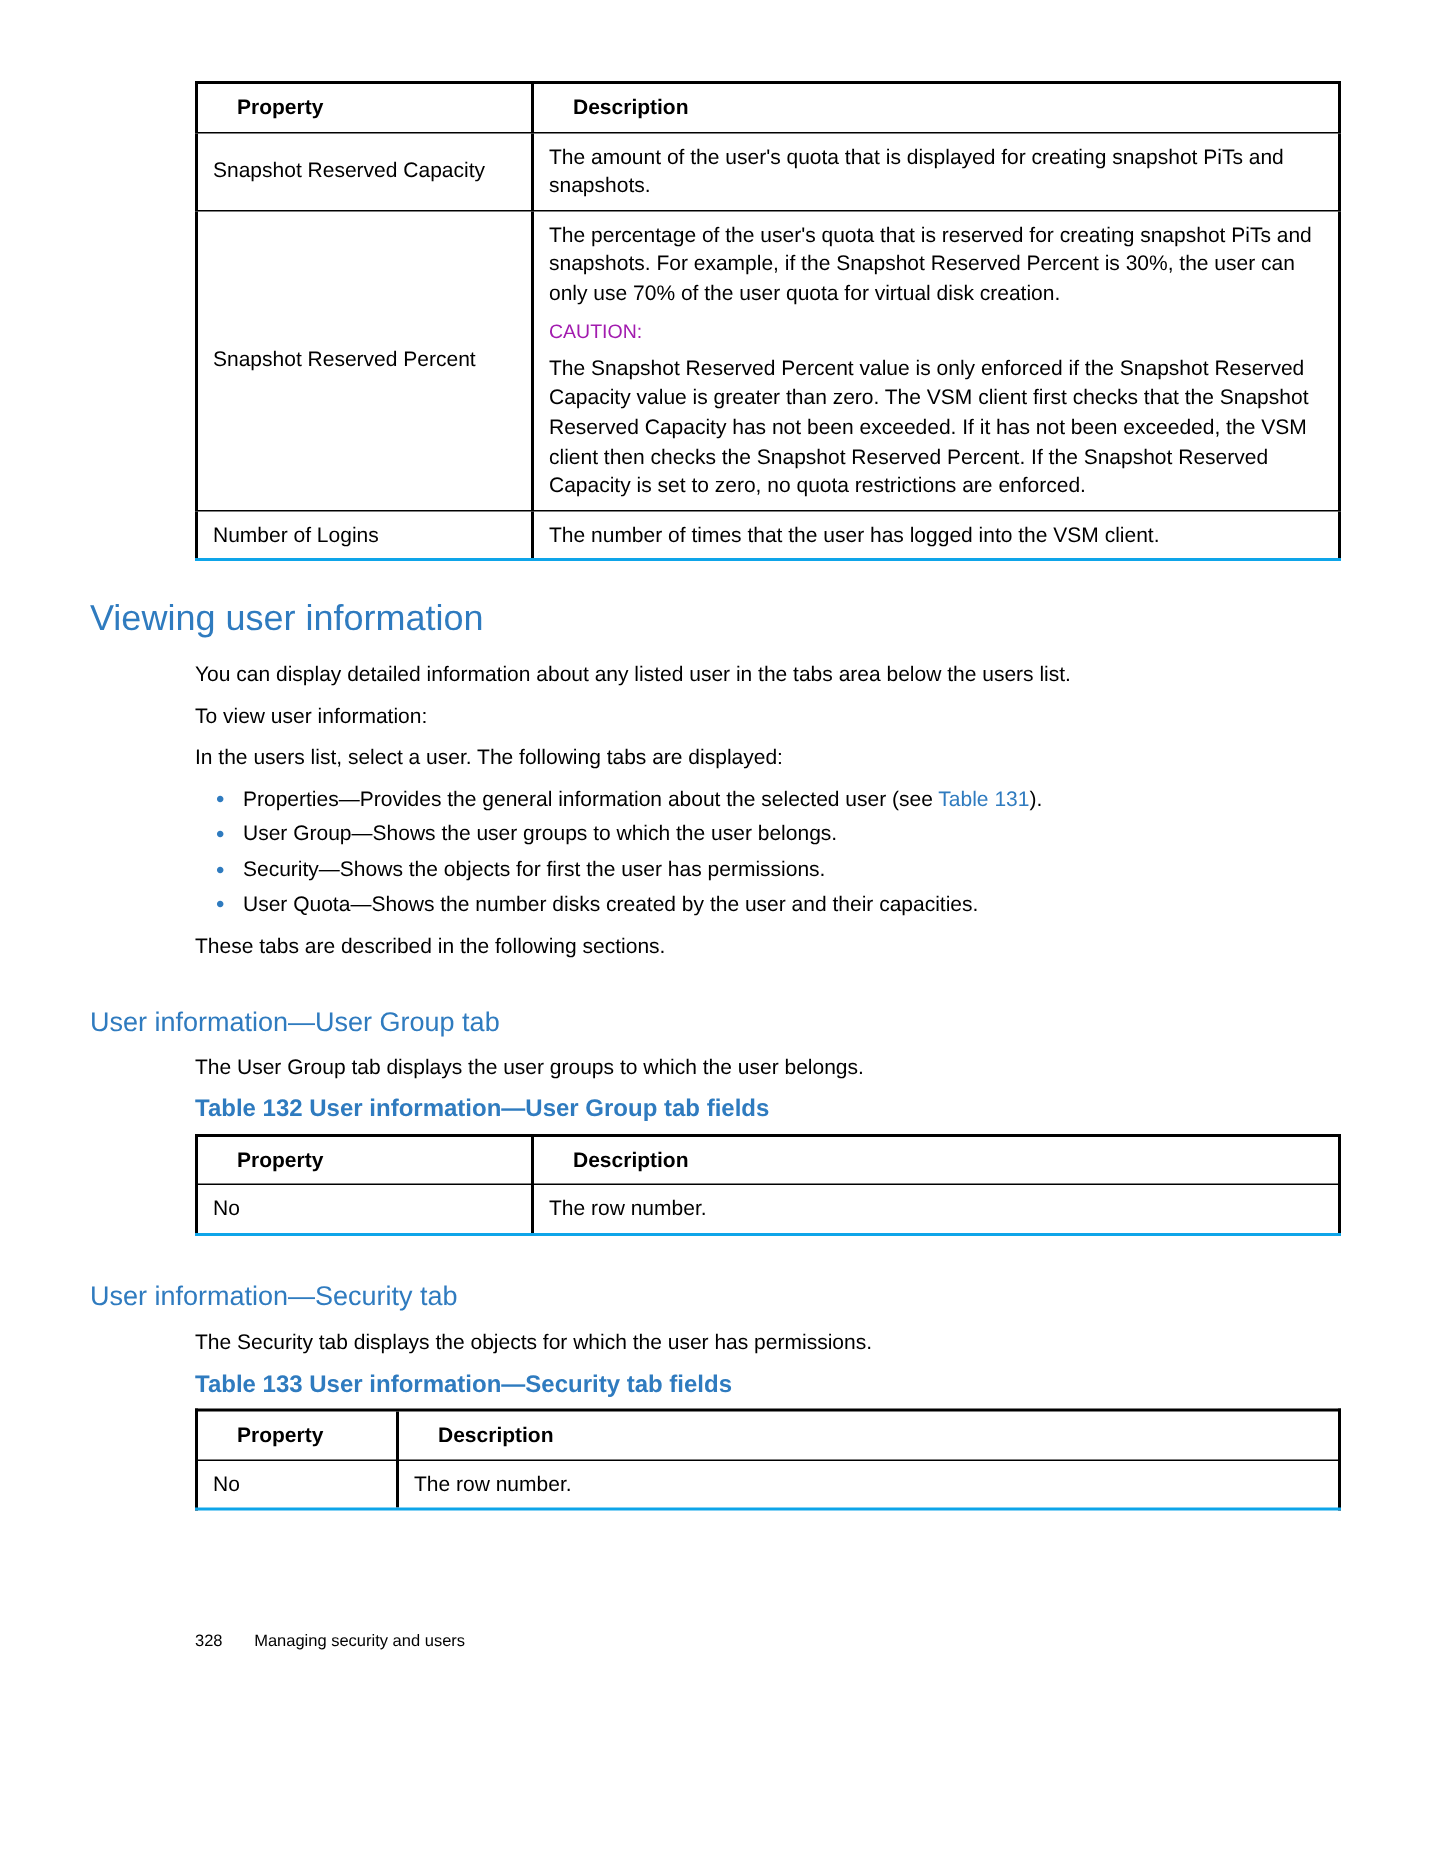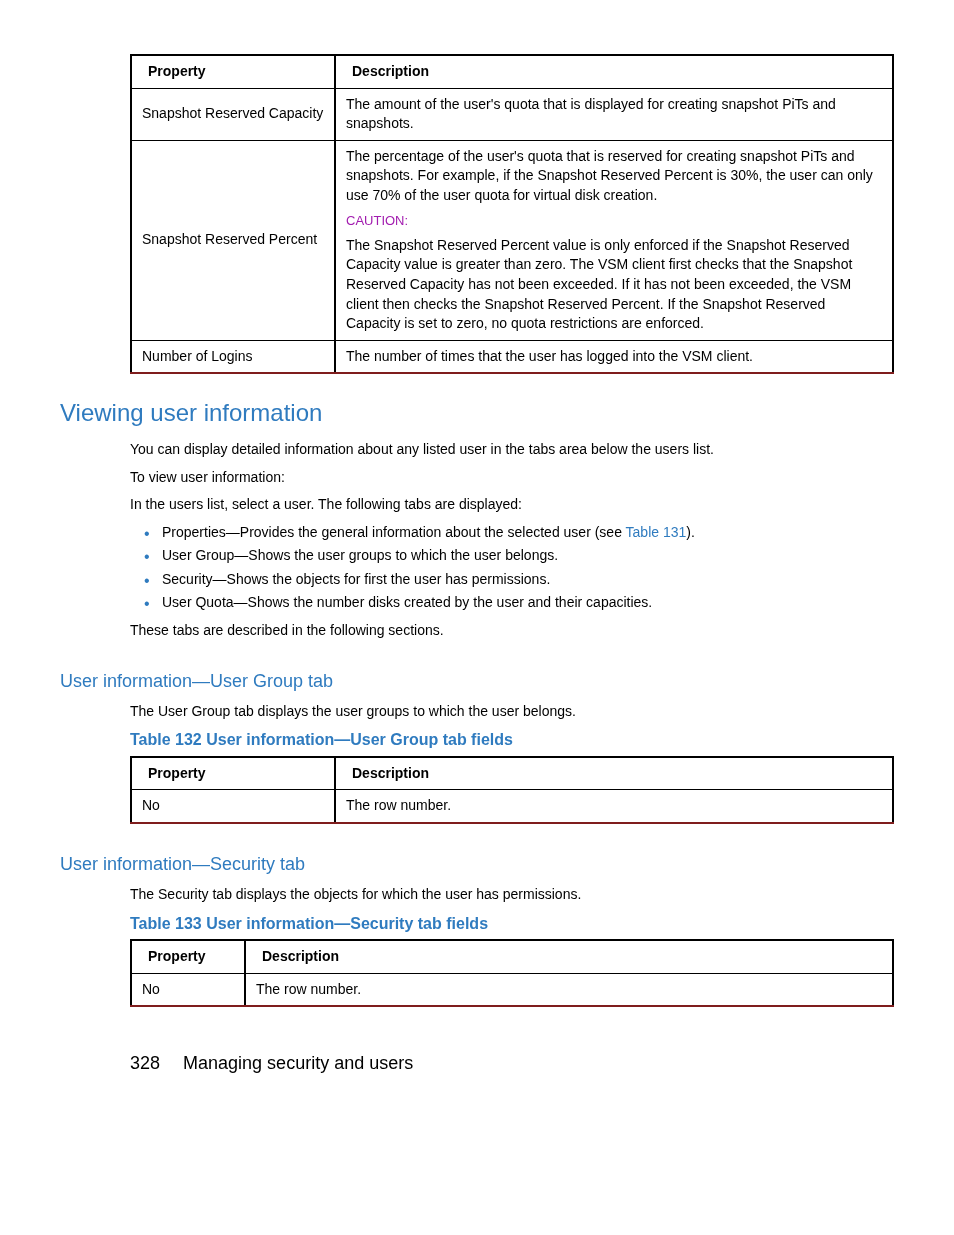--- a/index.html
+++ b/index.html
@@ -21,38 +21,38 @@
   table.ptable.top {
     margin-left: 70px;
     width: calc(100% - 70px);
   }
   table.ptable th {
     text-align: left;
     font-weight: bold;
     border-top: 2px solid #000;
     border-bottom: 1px solid #000;
     border-left: 2px solid #000;
-    padding: 6px 16px;
+    padding: 6px 26px;
     font-size: 14px;
   }
   table.ptable th:last-child {
     border-right: 2px solid #000;
   }
   table.ptable td {
     border-top: 1px solid #000;
     border-left: 2px solid #000;
     padding: 6px 10px;
     vertical-align: middle;
     font-size: 14px;
   }
   table.ptable td:last-child {
     border-right: 2px solid #000;
   }
   table.ptable tr:last-child td {
-    border-bottom: 2px solid #7f1d1d;
+    border-bottom: 2px solid #0ea5e9;
   }
   .caution {
     color: #a21caf;
     font-size: 13px;
   }
   h2.sec {
     color: #2f7bbf;
     font-weight: normal;
     font-size: 24px;
     margin: 22px 0 10px 0;
@@ -87,22 +87,22 @@
     color: #2f7bbf;
     font-weight: bold;
     font-size: 16px;
     margin: 8px 0 4px 70px;
   }
   a.link {
     color: #2f7bbf;
     text-decoration: none;
   }
   .footer {
-    margin-top: 44px;
-    font-size: 18px;
+    margin-top: 80px;
+    font-size: 11px;
     padding-left: 70px;
   }
   .footer .pnum { margin-right: 18px; }
   .cell-multi p { margin: 0 0 6px 0; }
   .cell-multi p:last-child { margin-bottom: 0; }
 </style>
 </head>
 <body>
 
 <table class="ptable top">

